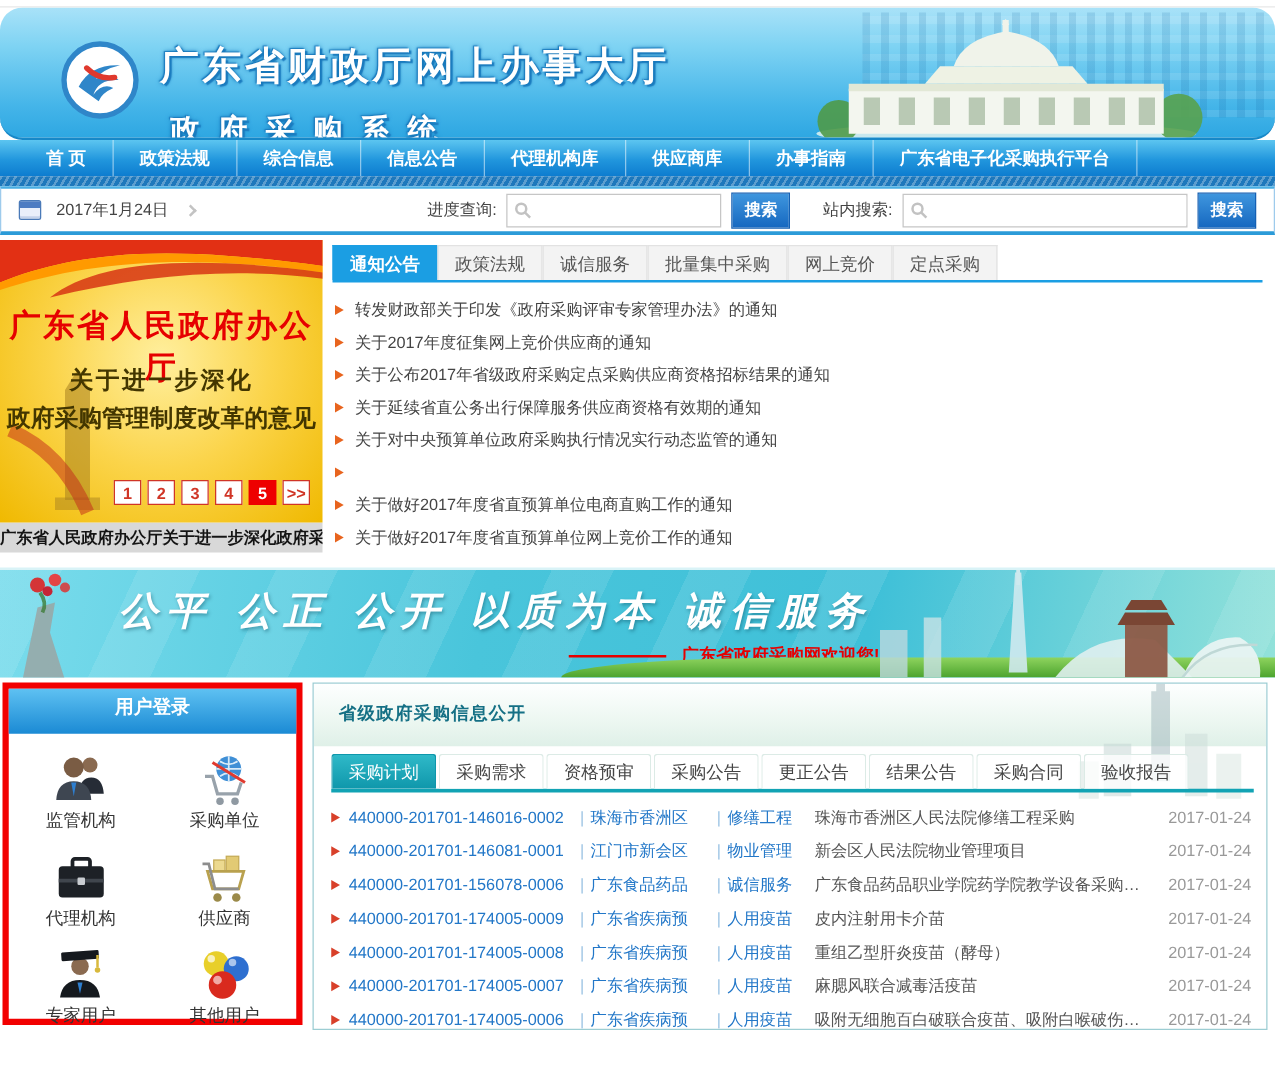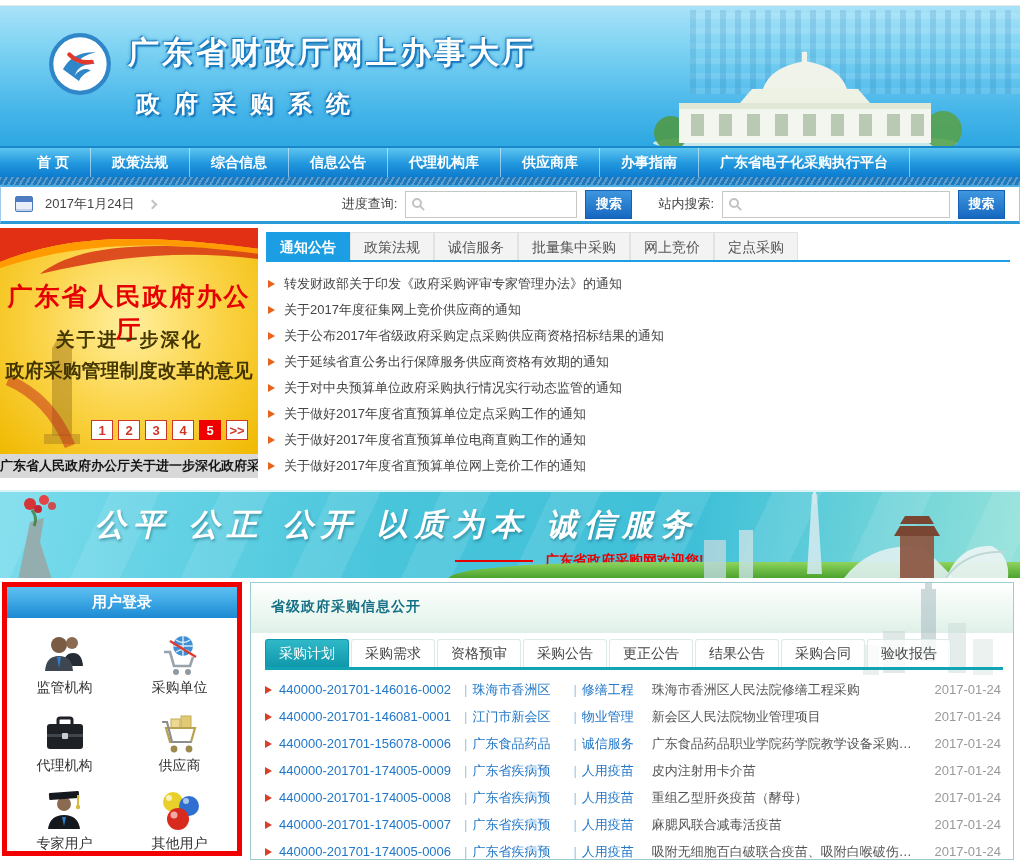--- a/index.html
+++ b/index.html
@@ -4,23 +4,23 @@
 <style>
   * { margin:0; padding:0; box-sizing:border-box; }
   body { background:#fff; }
   .page { width:1020px; height:860px; overflow:hidden; position:relative;
           font-family:"Liberation Sans", sans-serif; background:#fff; display:flex; flex-direction:column; }
 
   
   .top-strip { height:6px; background:#fff; border-bottom:1px solid #e8e8e8; }
 
   
-  .site-header { height:142px; position:relative; overflow:hidden;
+  .site-header { height:106px; position:relative; overflow:hidden;
     background:linear-gradient(180deg,#a9e2f8 0%,#7ed3f3 30%,#45b5e9 75%,#2ea7e2 100%);
-    border-bottom:2px solid #1788c8; }
+    border-bottom:2px solid #1788c8;border-radius:18px; }
   .mosaic { position:absolute; right:0; top:4px; width:330px; height:84px; opacity:.5; pointer-events:none;
     background:
       repeating-linear-gradient(90deg, rgba(13,90,150,.28) 0 6px, transparent 6px 15px),
       repeating-linear-gradient(0deg, rgba(255,255,255,.22) 0 6px, transparent 6px 15px); }
   .building { position:absolute; right:55px; bottom:0; }
   .brand { position:absolute; left:48px; top:26px; display:flex; gap:16px; }
   .brand-titles h1 { color:#fff; font-size:31px; letter-spacing:3px; font-weight:bold;
       text-shadow:0 0 4px #1576b8, 2px 2px 1px #1c7cc0, -1px -1px 1px #1c7cc0; }
   .brand-titles h2 { color:#fff; font-size:24px; letter-spacing:14px; margin-top:14px; margin-left:8px; font-weight:bold;
       text-shadow:0 0 4px #1576b8, 2px 2px 1px #1c7cc0, -1px -1px 1px #1c7cc0; }
@@ -98,21 +98,21 @@
   .wline { width:78px; height:2px; background:#e60000; }
   .grass { position:absolute; right:0; bottom:0; width:56%; height:16px;
     background:linear-gradient(180deg,#8ed45e,#4ca32e); border-top-left-radius:100% 300%; }
   .city { position:absolute; right:6px; bottom:0; }
   .statue { position:absolute; left:0; top:0; }
 
   
   .row2 { height:282px; display:flex; padding-top:4px; }
   .login-panel { width:240px; flex:none; margin-left:2px; height:274px;
     border:5px solid #f20000; background:#fff; }
-  .login-header { height:31px; background:linear-gradient(180deg,#5ec1f2 0%,#1b8ad4 100%);
+  .login-header { height:36px; background:linear-gradient(180deg,#5ec1f2 0%,#1b8ad4 100%);
     color:#fff; font-size:15px; font-weight:bold; text-align:center; line-height:30px; cursor:pointer; }
   .login-grid { display:grid; grid-template-columns:1fr 1fr; padding-top:4px; }
   .login-user { display:flex; flex-direction:column; align-items:center; padding:5px 0 3px;
     text-decoration:none; cursor:pointer; }
   .uicon { height:50px; display:flex; align-items:flex-end; justify-content:center; }
   .ulabel { font-size:14px; color:#333; margin-top:2px; }
 
   .info-panel { flex:1; margin:0 6px 0 8px; border:1px solid #9ccdd3; background:#fff;
     position:relative; overflow:hidden; min-width:0; }
   .info-head { height:50px; background:linear-gradient(180deg,#feffff 0%,#ecf7f1 60%,#dff0e8 100%); }
@@ -293,21 +293,20 @@
             <span>关于延续省直公务出行保障服务供应商资格有效期的通知</span>
           </li>
 
           <li>
             <span class="arrow"></span>
             <span>关于对中央预算单位政府采购执行情况实行动态监管的通知</span>
           </li>
 
           <li>
             <span class="arrow"></span>
-            <span>关于做好2017年度省直预算单位定点采购工作的通知</span>
           </li>
 
           <li>
             <span class="arrow"></span>
             <span>关于做好2017年度省直预算单位电商直购工作的通知</span>
           </li>
 
           <li>
             <span class="arrow"></span>
             <span>关于做好2017年度省直预算单位网上竞价工作的通知</span>

